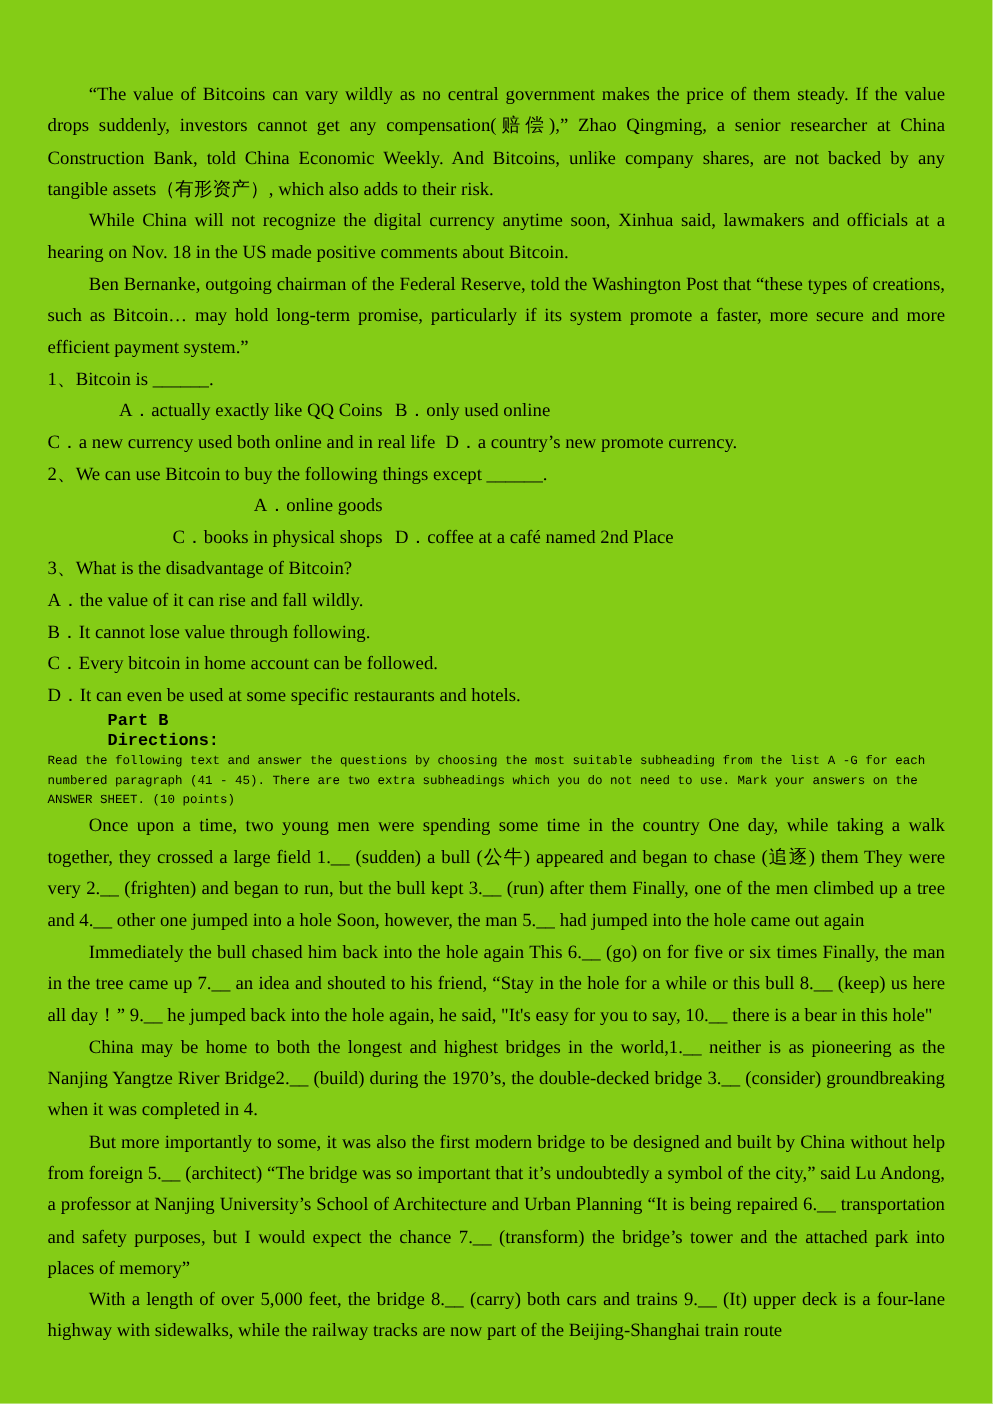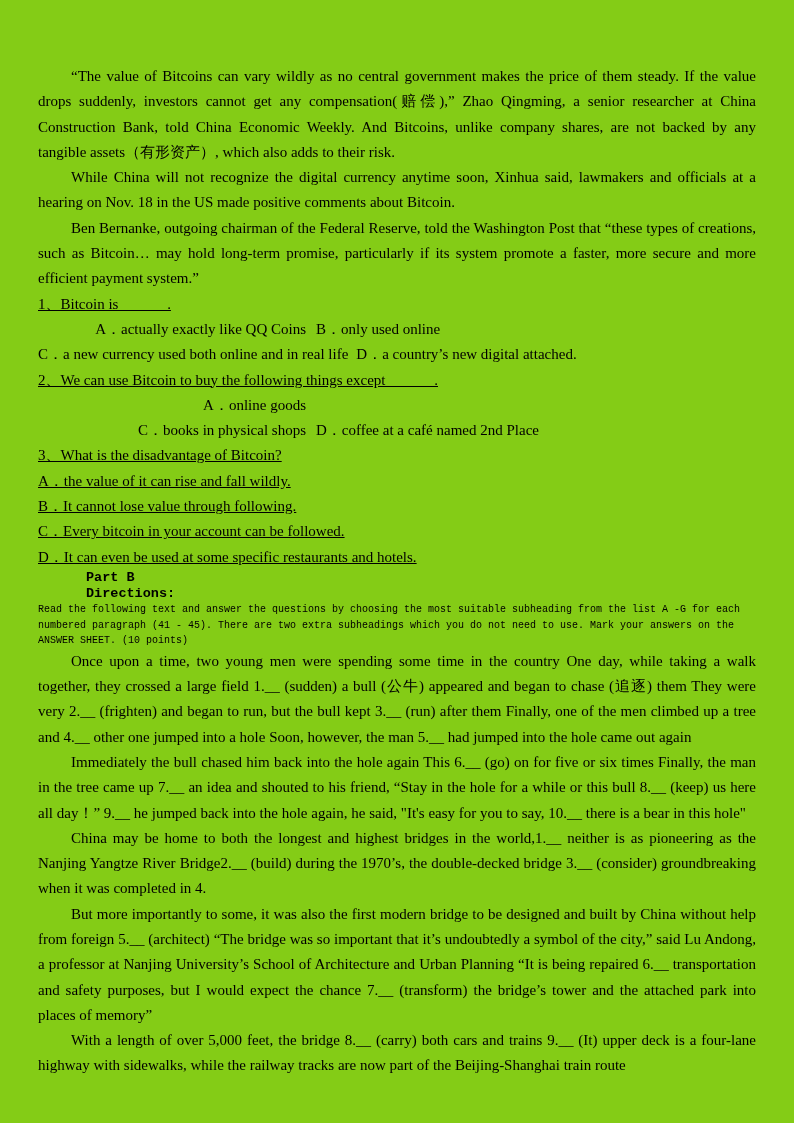--- a/index.html
+++ b/index.html
@@ -11,21 +11,21 @@
     margin: 0 auto;
     background: #84cc16;
     padding: 64px 38px 0 38px;
     font-family: "Liberation Serif", "DejaVu Serif", serif;
     font-size: 15px;
     line-height: 25.3px;
     color: #000000;
     overflow: hidden;
   }
   .para { text-align: justify; text-indent: 33px; }
-  .line { text-align: left; text-decoration: underline; }
+  .line { text-align: left; }
   .row { display: flex; }
   .opt-left { min-width: 278px; padding-right: 10px; flex: 0 0 auto; text-align: right; }
   .wide .opt-left { min-width: 298px; padding-right: 8px; }
   .opt-right { flex: 1 1 auto; }
   .monoh {
     font-family: "Liberation Mono", "DejaVu Sans Mono", monospace;
     font-weight: 700;
     font-size: 13.5px;
     line-height: 16px;
     padding-left: 48px;
@@ -45,34 +45,34 @@
       <div class="para">“The value of Bitcoins can vary wildly as no central government makes the price of them steady. If the value drops suddenly, investors cannot get any compensation(赔偿),” Zhao Qingming, a senior researcher at China Construction Bank, told China Economic Weekly. And Bitcoins, unlike company shares, are not backed by any tangible assets（有形资产）, which also adds to their risk.</div>
       <div class="para">While China will not recognize the digital currency anytime soon, Xinhua said, lawmakers and officials at a hearing on Nov. 18 in the US made positive comments about Bitcoin.</div>
       <div class="para">Ben Bernanke, outgoing chairman of the Federal Reserve, told the Washington Post that “these types of creations, such as Bitcoin… may hold long-term promise, particularly if its system promote a faster, more secure and more efficient payment system.”</div>
       <div class="line">1、Bitcoin is ______.</div>
       <div class="row">
         <span class="opt-left">A．actually exactly like QQ Coins</span>
         <span class="opt-right">B．only used online</span>
       </div>
       <div class="row wide">
         <span class="opt-left">C．a new currency used both online and in real life</span>
-        <span class="opt-right">D．a country’s new digital attached.</span>
+        <span class="opt-right">D．a country’s new promote currency.</span>
       </div>
       <div class="line">2、We can use Bitcoin to buy the following things except ______.</div>
       <div class="row">
         <span class="opt-left">A．online goods</span>
       </div>
       <div class="row">
         <span class="opt-left">C．books in physical shops</span>
         <span class="opt-right">D．coffee at a café named 2nd Place</span>
       </div>
       <div class="line">3、What is the disadvantage of Bitcoin?</div>
       <div class="line">A．the value of it can rise and fall wildly.</div>
       <div class="line">B．It cannot lose value through following.</div>
-      <div class="line">C．Every bitcoin in your account can be followed.</div>
+      <div class="line">C．Every bitcoin in home account can be followed.</div>
       <div class="line">D．It can even be used at some specific restaurants and hotels.</div>
       <div class="monoh">Part B</div>
       <div class="monoh">Directions:</div>
       <div class="mono">Read the following text and answer the questions by choosing the most suitable subheading from the list A -G for each numbered paragraph (41 - 45). There are two extra subheadings which you do not need to use. Mark your answers on the ANSWER SHEET. (10 points)</div>
       <div class="para">Once upon a time, two young men were spending some time in the country One day, while taking a walk together, they crossed a large field 1.__ (sudden) a bull (公牛) appeared and began to chase (追逐) them They were very 2.__ (frighten) and began to run, but the bull kept 3.__ (run) after them Finally, one of the men climbed up a tree and 4.__ other one jumped into a hole Soon, however, the man 5.__ had jumped into the hole came out again</div>
       <div class="para">Immediately the bull chased him back into the hole again This 6.__ (go) on for five or six times Finally, the man in the tree came up 7.__ an idea and shouted to his friend, “Stay in the hole for a while or this bull 8.__ (keep) us here all day！” 9.__ he jumped back into the hole again, he said, "It's easy for you to say, 10.__ there is a bear in this hole"</div>
       <div class="para">China may be home to both the longest and highest bridges in the world,1.__ neither is as pioneering as the Nanjing Yangtze River Bridge2.__ (build) during the 1970’s, the double-decked bridge 3.__ (consider) groundbreaking when it was completed in 4.</div>
       <div class="para">But more importantly to some, it was also the first modern bridge to be designed and built by China without help from foreign 5.__ (architect) “The bridge was so important that it’s undoubtedly a symbol of the city,” said Lu Andong, a professor at Nanjing University’s School of Architecture and Urban Planning “It is being repaired 6.__ transportation and safety purposes, but I would expect the chance 7.__ (transform) the bridge’s tower and the attached park into places of memory”</div>
       <div class="para">With a length of over 5,000 feet, the bridge 8.__ (carry) both cars and trains 9.__ (It) upper deck is a four-lane highway with sidewalks, while the railway tracks are now part of the Beijing-Shanghai train route</div>
     </div>

